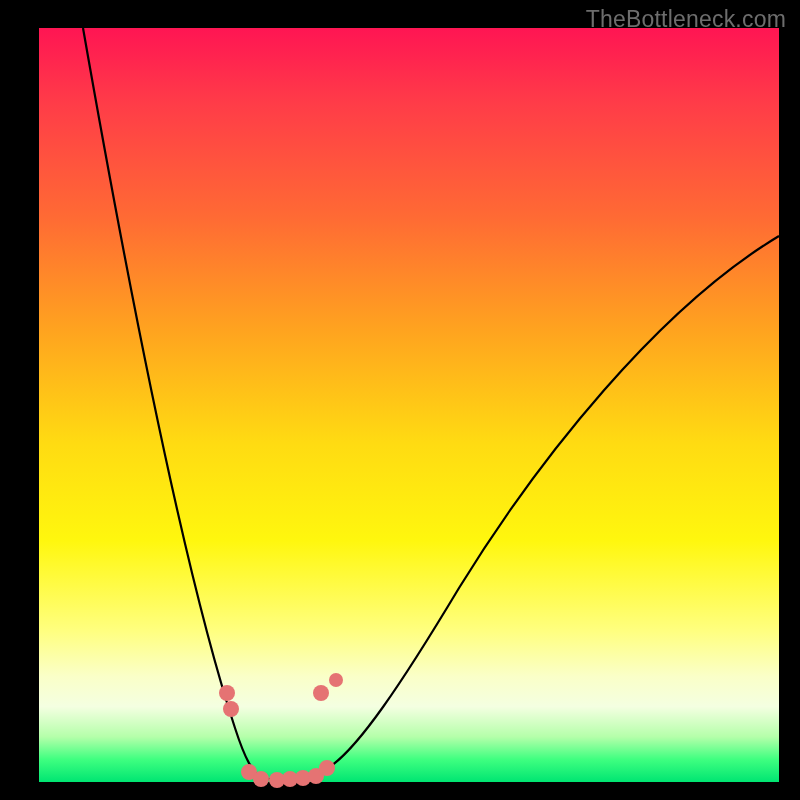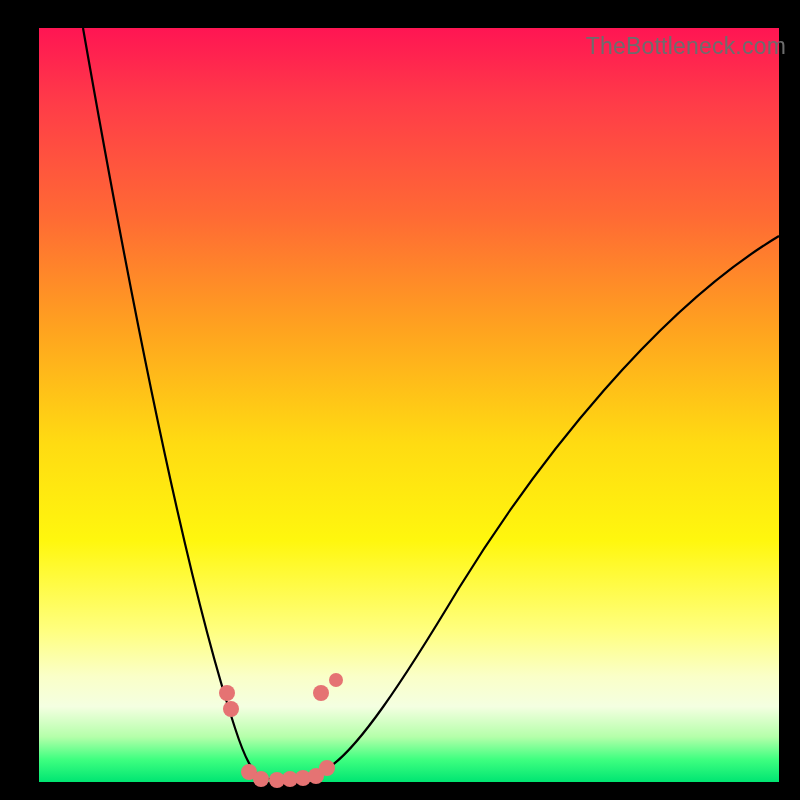--- a/index.html
+++ b/index.html
@@ -41,21 +41,20 @@
     );
   }
   .watermark {
     position: absolute;
     top: 6px;
     right: 14px;
     color: #6d6d6d;
     font-size: 23px;
     font-weight: 500;
     letter-spacing: 0.2px;
-    margin-top: 27px;
   }
   svg.curves {
     position: absolute;
     left: 0;
     top: 0;
     width: 740px;
     height: 754px;
     overflow: visible;
   }
 </style>

